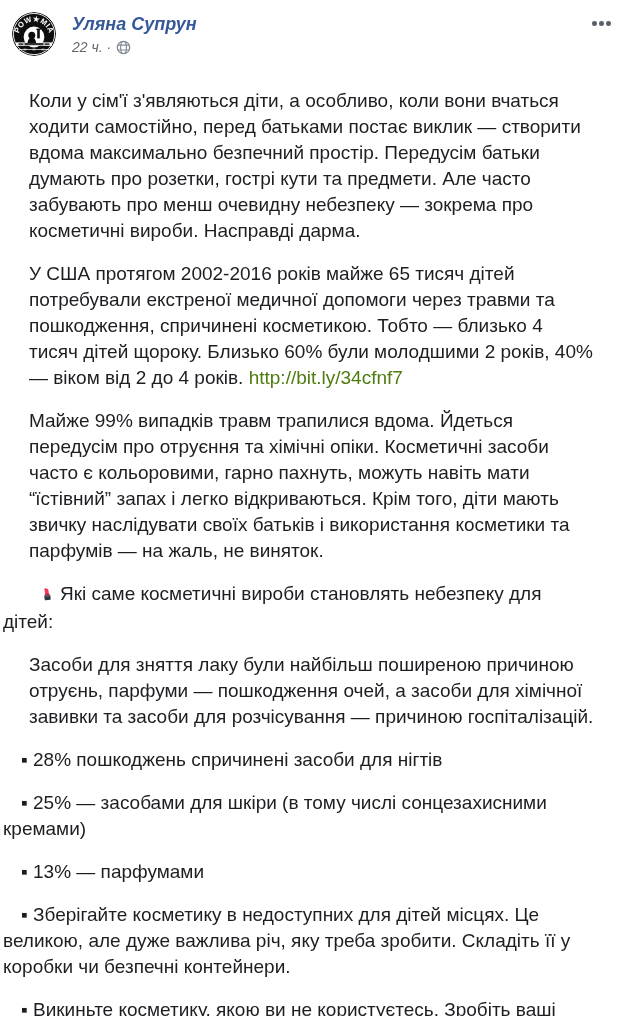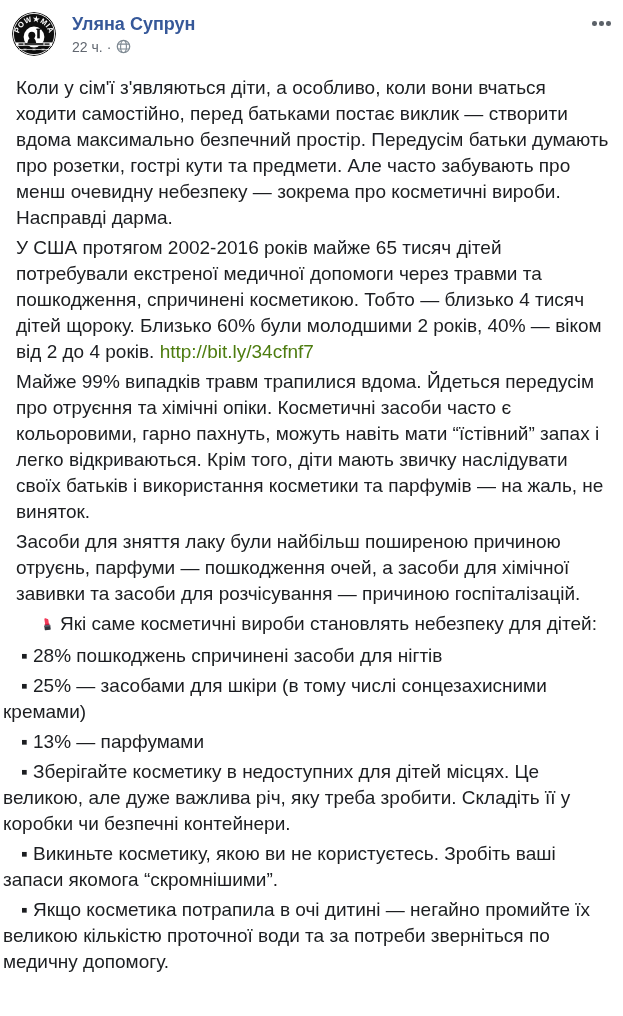--- a/index.html
+++ b/index.html
@@ -18,33 +18,33 @@
     align-items: flex-start;
     padding: 12px 12px 0 12px;
   }
   .avatar {
     width: 44px; height: 44px;
     flex: 0 0 44px;
     border-radius: 50%;
     overflow: hidden;
     cursor: pointer;
   }
-  .hmeta { margin-left: 16px; padding-top: 1px; }
+  .hmeta { margin-left: 16px; padding-top: 1px; font-style: italic; }
   .author {
     display: inline-block;
     color: #365899;
     font-size: 18px;
     line-height: 22px;
     font-weight: bold;
     text-decoration: none;
     cursor: pointer;
   }
   .sub {
     display: flex;
-    align-items: flex-start;
+    align-items: center;
     margin-top: 4px;
     color: #616770;
     font-size: 14px;
     line-height: 17px;
   }
   .sub .time { cursor: pointer; }
   .sub .sep { margin: 0 5px 0 4px; }
   .globe-wrap { display: inline-flex; align-items: center; }
   .menu {
     position: absolute;
@@ -59,21 +59,21 @@
     width: 4.6px; height: 4.6px;
     border-radius: 50%;
     background: #5b6168;
   }
   
   .post-body {
     padding: 15px 10px 0 12px;
     font-size: 19px;
     line-height: 26px;
   }
-  .para { margin: 4px; }
+  .para { margin: 17px; }
   
   .indent { margin-left: -9px; text-indent: 18px; }
   .post-link { color: #4d7c0f; text-decoration: none; cursor: pointer; }
   .lipstick { display: inline-block; vertical-align: -2px; margin-right: 5px; }
 </style>
 </head>
 <body>
 
 <div class="page">
 
@@ -139,34 +139,34 @@
 
     <p class="para">Коли у сім'ї з'являються діти, а особливо, коли вони вчаться ходити самостійно, перед батьками постає виклик — створити вдома максимально безпечний простір. Передусім батьки думають про розетки, гострі кути та предмети. Але часто забувають про менш очевидну небезпеку — зокрема про косметичні вироби. Насправді дарма.</p>
 
     <p class="para">
       <span>У США протягом 2002-2016 років майже 65 тисяч дітей потребували екстреної медичної допомоги через травми та пошкодження, спричинені косметикою. Тобто — близько 4 тисяч дітей щороку. Близько 60% були молодшими 2 років, 40% — віком від 2 до 4 років.</span>
       <a class="post-link" href="#">http://bit.ly/34cfnf7</a>
     </p>
 
     <p class="para">Майже 99% випадків травм трапилися вдома. Йдеться передусім про отруєння та хімічні опіки. Косметичні засоби часто є кольоровими, гарно пахнуть, можуть навіть мати “їстівний” запах і легко відкриваються. Крім того, діти мають звичку наслідувати своїх батьків і використання косметики та парфумів — на жаль, не виняток.</p>
 
-    <p class="para">Засоби для зняття лаку були найбільш поширеною причиною отруєнь, парфуми — пошкодження очей, а засоби для хімічної завивки та засоби для розчісування — причиною госпіталізацій.</p>
-
     <p class="para indent">
       <span class="lipstick">
         <svg width="16" height="16" viewBox="0 0 16 16">
           <g transform="rotate(-8 8 8)">
             <path d="M6.1,3.2 Q6.1,1.6 7.3,2.1 L9.3,3.1 Q9.9,3.4 9.9,4.2 L9.9,8.2 L6.1,8.2 Z" fill="#f13a59"></path>
             <rect x="5.6" y="7.9" width="4.8" height="1.6" fill="#c21f42"></rect>
             <rect x="5" y="9.3" width="6" height="4.8" rx="0.7" fill="#30343d"></rect>
             <rect x="5" y="9.3" width="6" height="1.3" fill="#5b626e"></rect>
           </g>
         </svg>
       </span><span>Які саме косметичні вироби становлять небезпеку для дітей:</span>
     </p>
+
+    <p class="para">Засоби для зняття лаку були найбільш поширеною причиною отруєнь, парфуми — пошкодження очей, а засоби для хімічної завивки та засоби для розчісування — причиною госпіталізацій.</p>
 
     <p class="para indent">▪ 28% пошкоджень спричинені засоби для нігтів</p>
     <p class="para indent">▪ 25% — засобами для шкіри (в тому числі сонцезахисними кремами)</p>
     <p class="para indent">▪ 13% — парфумами</p>
 
 
     <p class="para indent">▪ Зберігайте косметику в недоступних для дітей місцях. Це великою, але дуже важлива річ, яку треба зробити. Складіть її у коробки чи безпечні контейнери.</p>
     <p class="para indent">▪ Викиньте косметику, якою ви не користуєтесь. Зробіть ваші запаси якомога “скромнішими”.</p>
     <p class="para indent">▪ Якщо косметика потрапила в очі дитині — негайно промийте їх великою кількістю проточної води та за потреби зверніться по медичну допомогу.</p>
 

